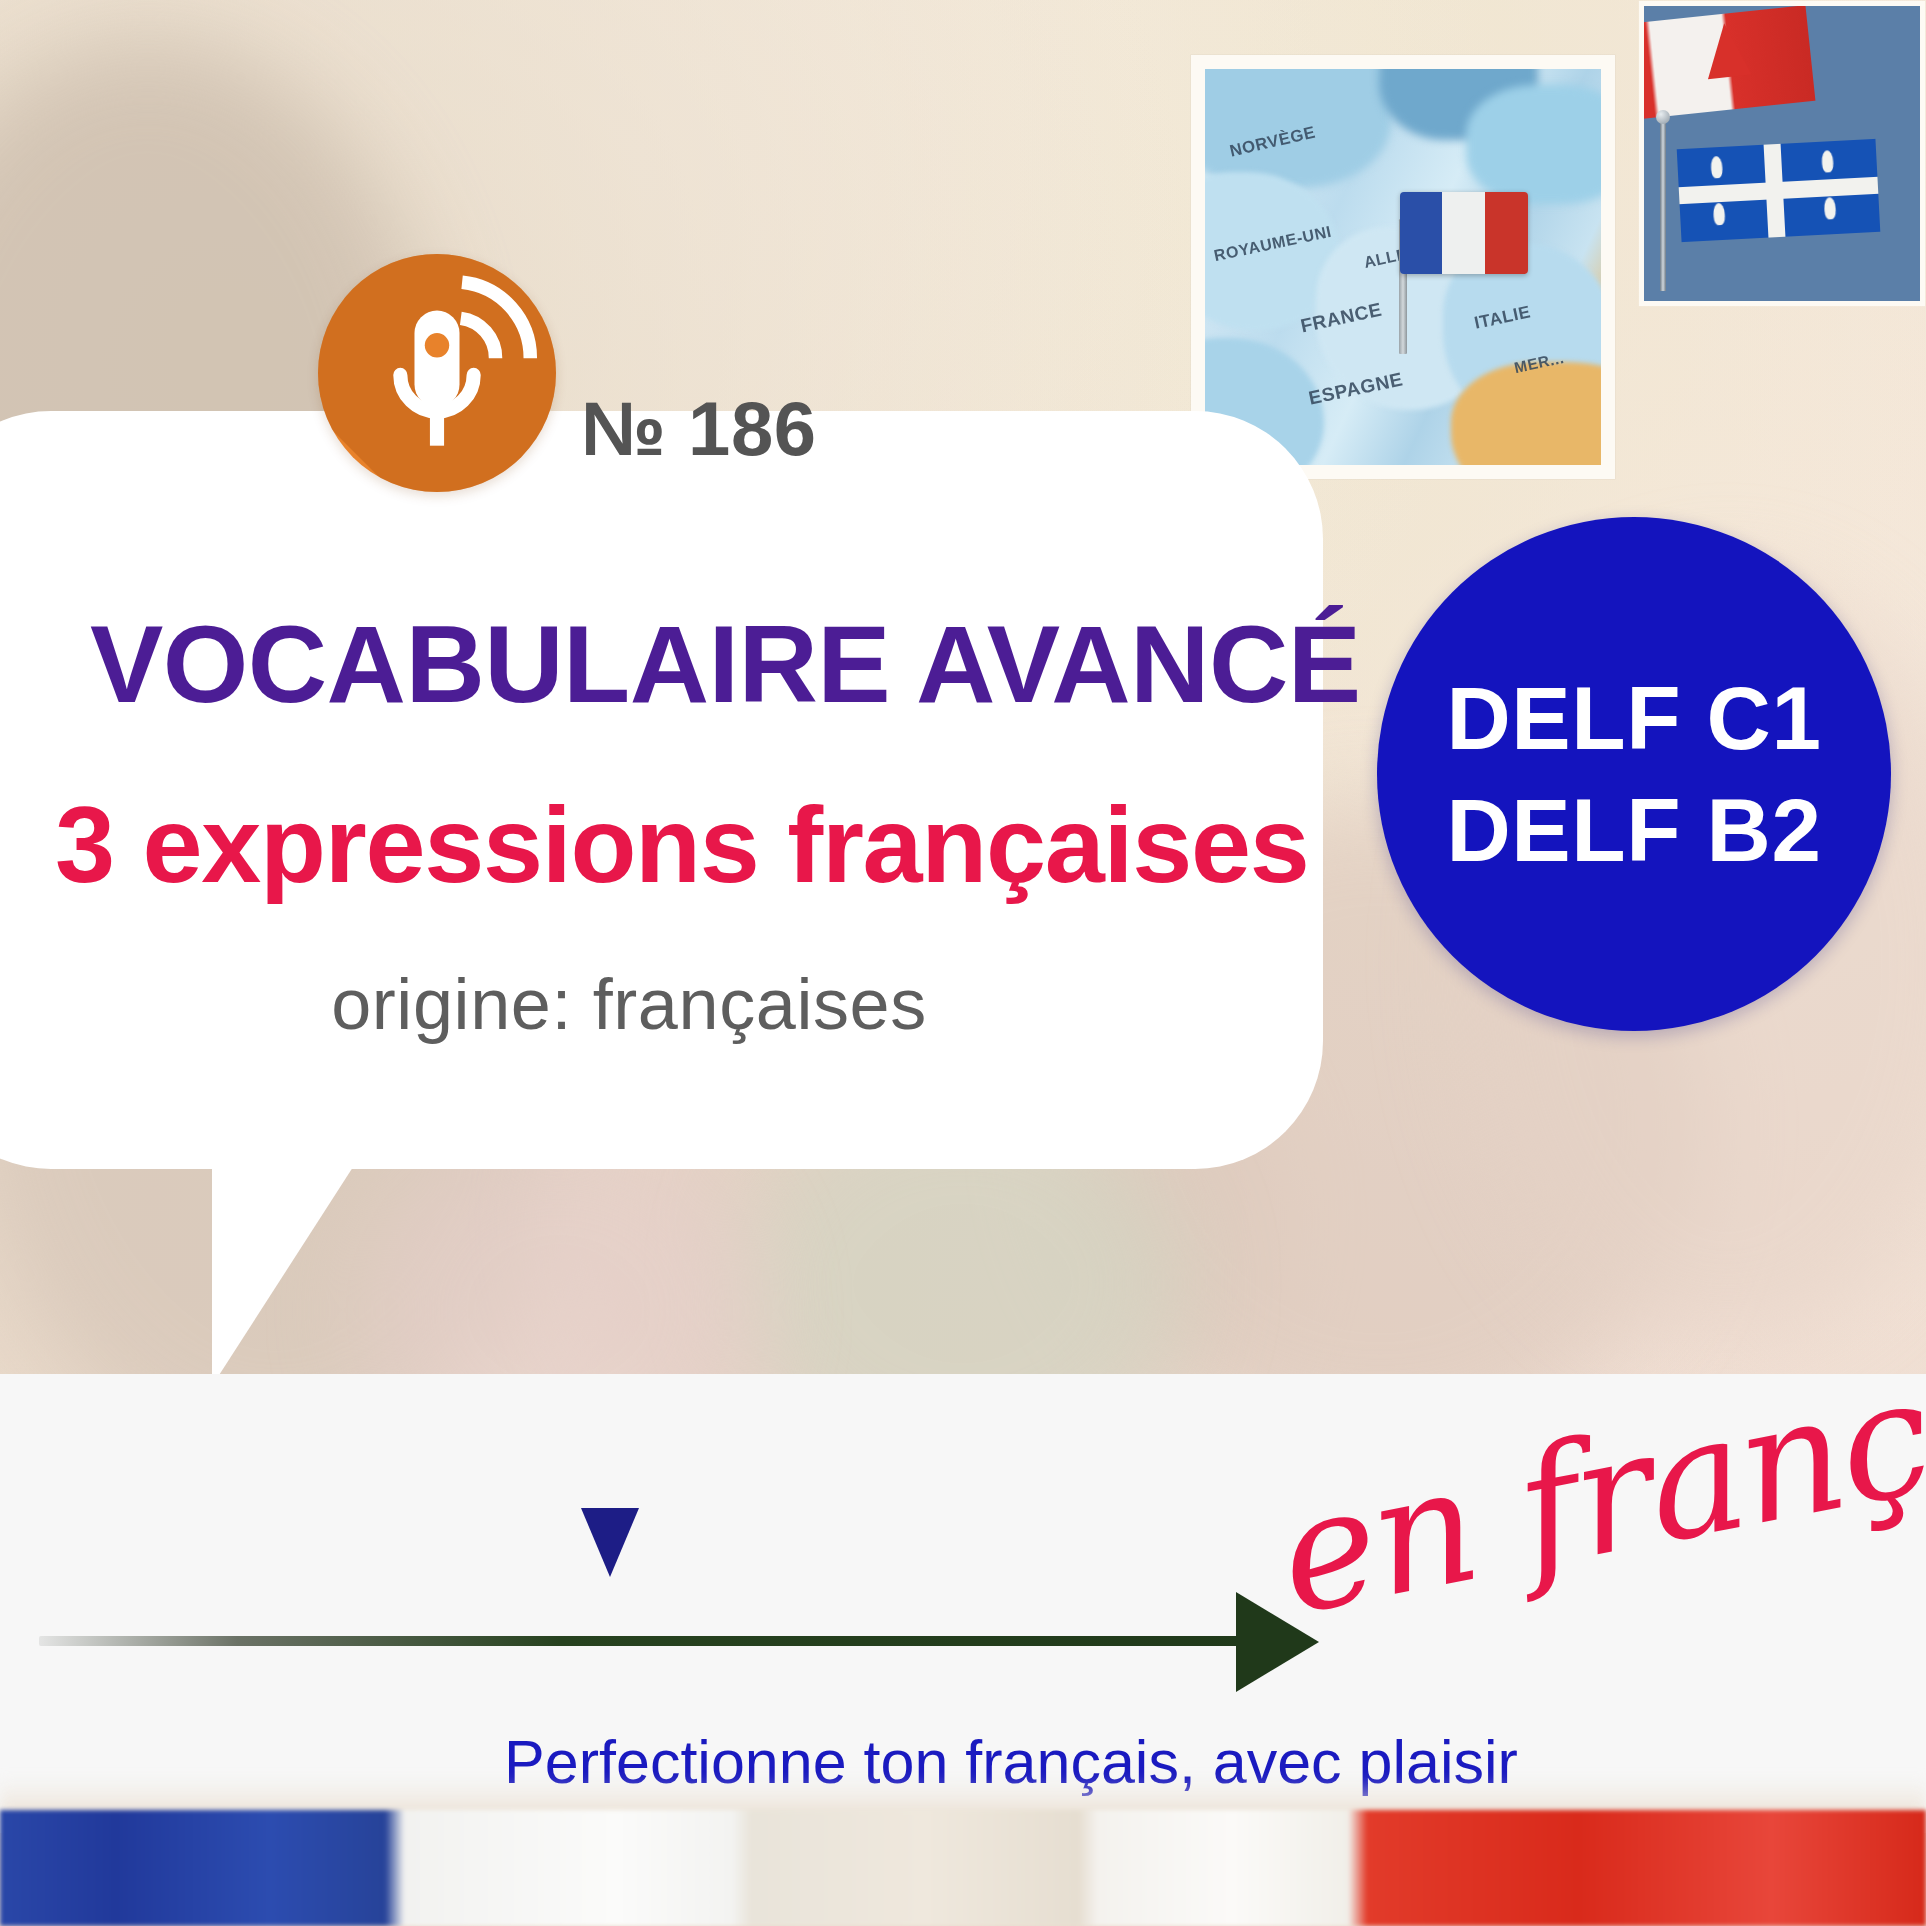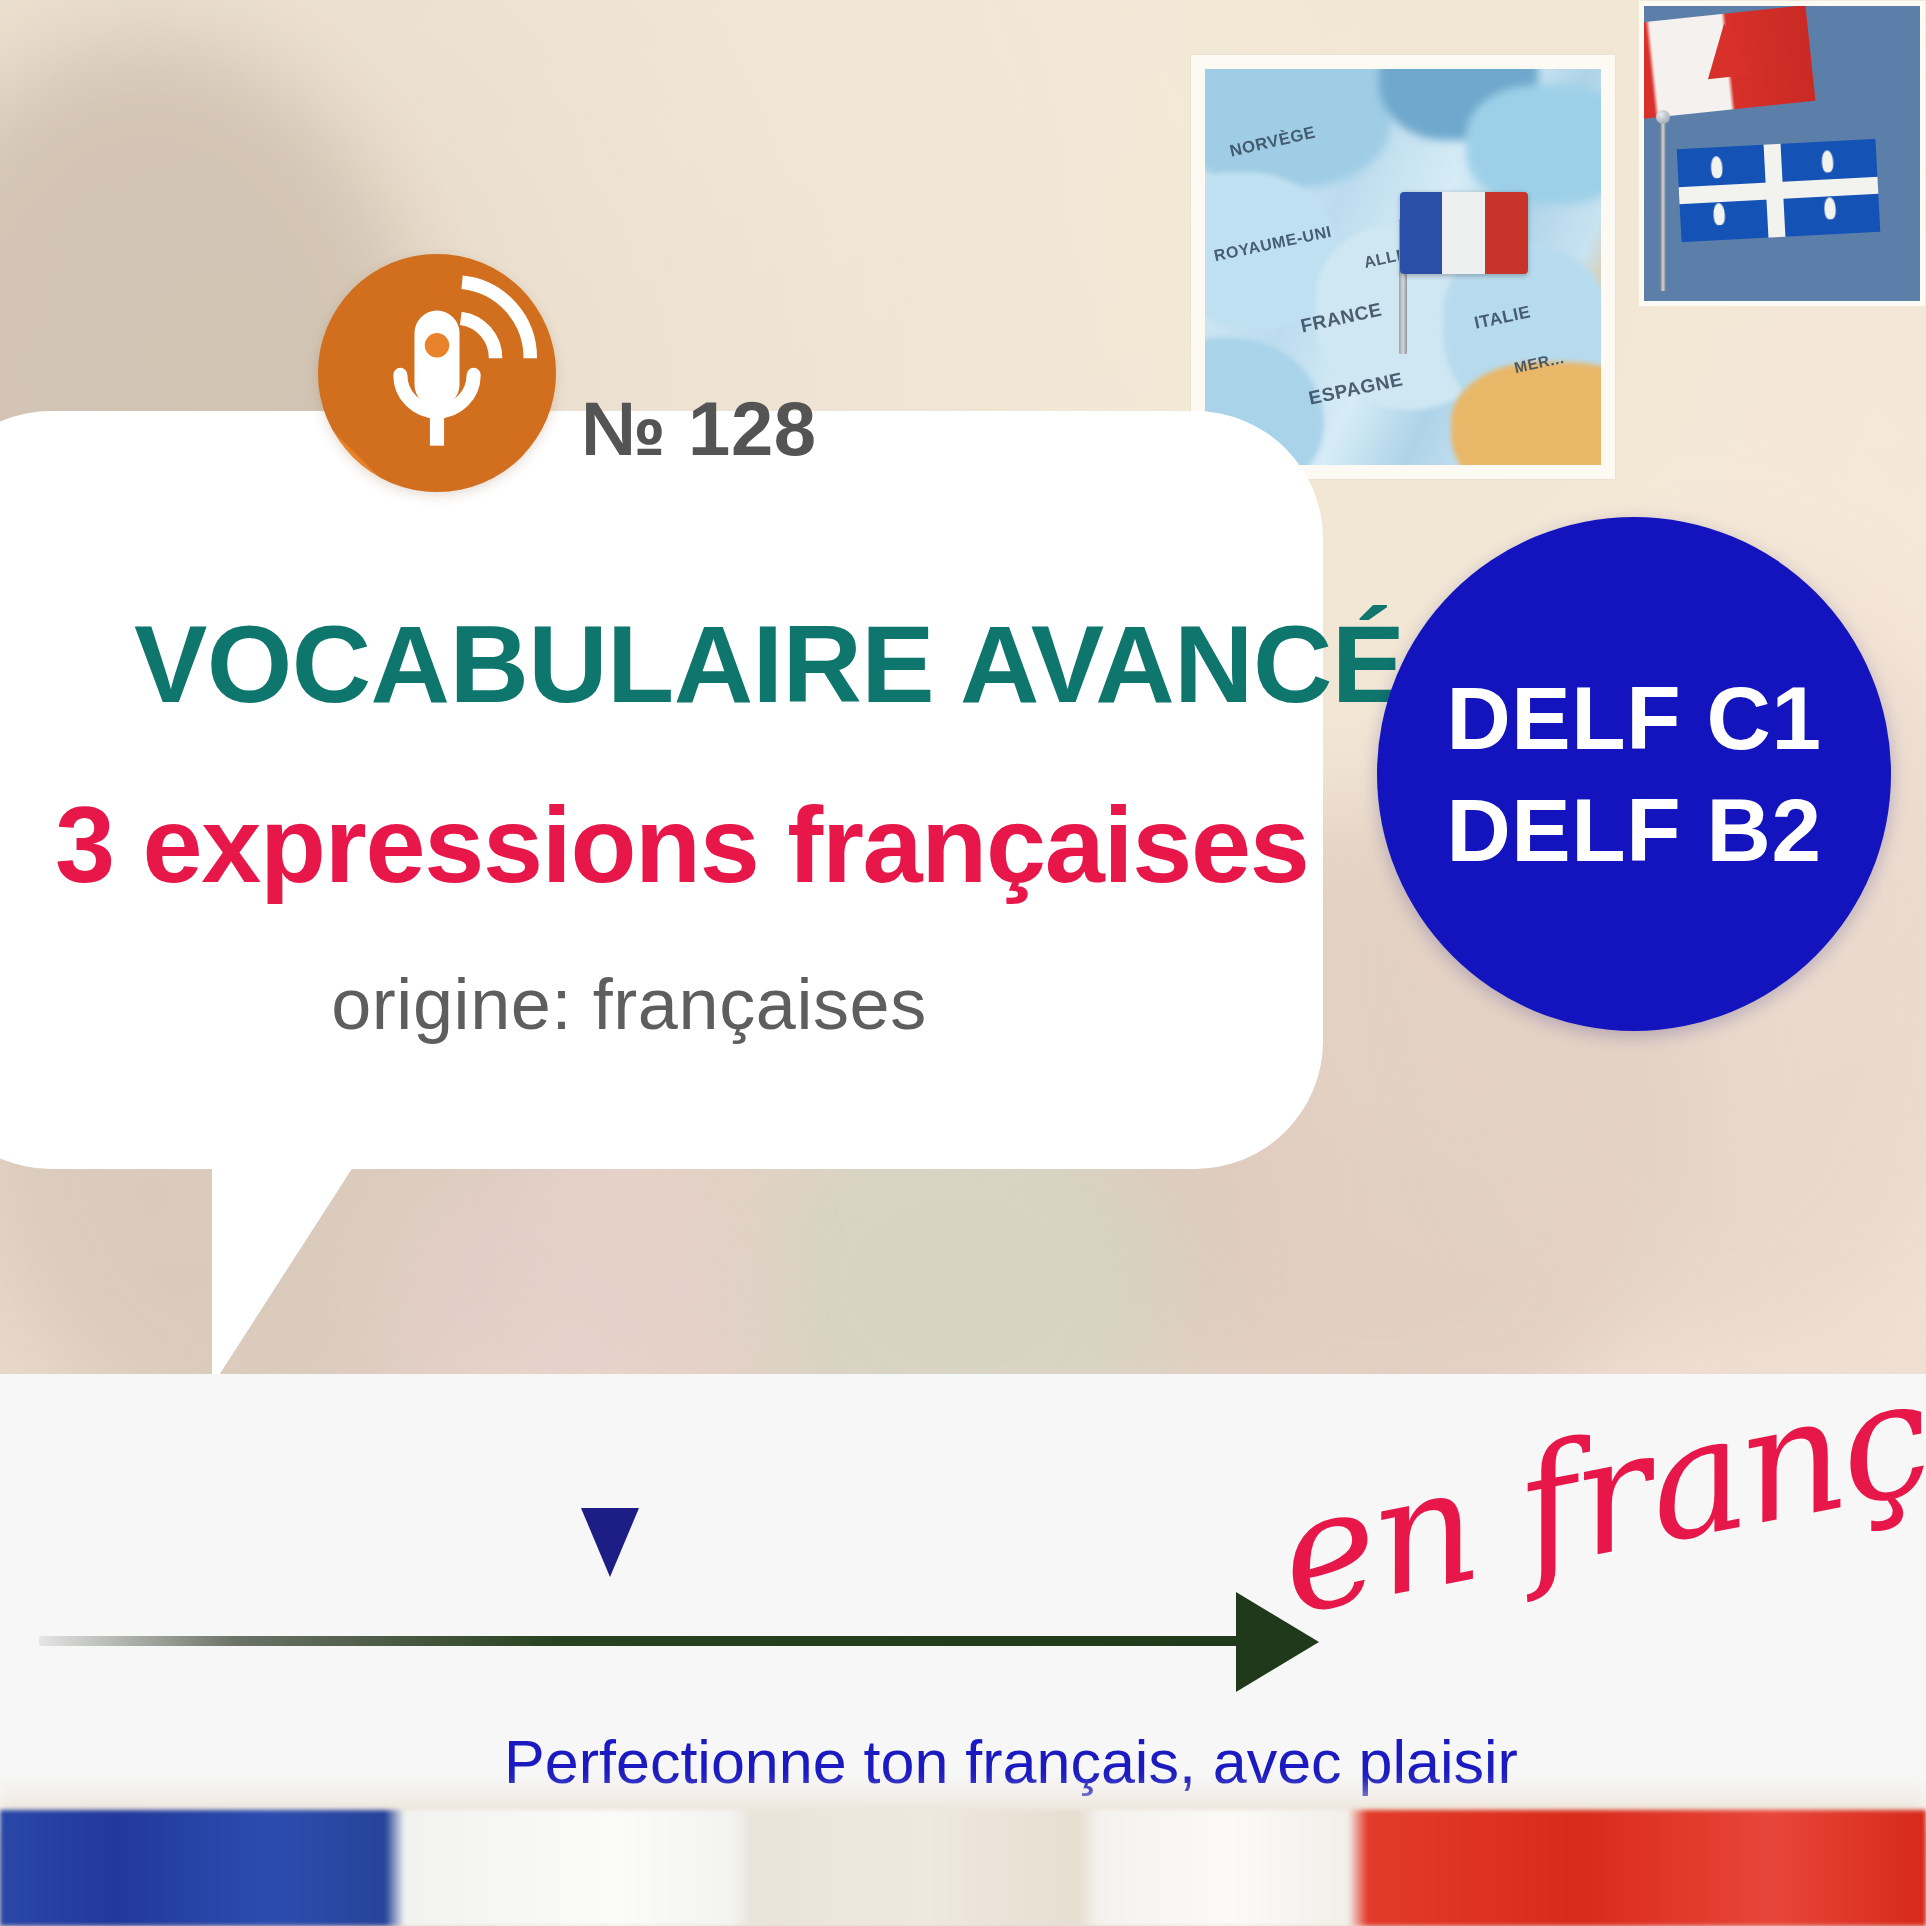--- a/index.html
+++ b/index.html
@@ -141,24 +141,23 @@
   .episode-number{
     position:absolute;left:581px;top:385px;
     font-size:76px;font-weight:700;color:#545454;
     letter-spacing:0.6px;font-family:"Liberation Sans",sans-serif;
     white-space:nowrap;
   }
 
   
   .title-main{
     position:absolute;left:90px;top:600px;width:1246px;
-    font-size:110px;font-weight:700;color:#0f766e;
+    font-size:110px;font-weight:700;color:#4c1d95;
     letter-spacing:-0.6px;font-family:"Liberation Sans",sans-serif;
     white-space:nowrap;
-    margin-left:44px;
   }
   .title-sub{
     position:absolute;left:55px;top:782px;width:1284px;
     font-size:108px;font-weight:700;color:#E8174A;
     letter-spacing:-1.3px;font-family:"Liberation Sans",sans-serif;
     white-space:nowrap;
   }
   .title-origin{
     position:absolute;left:0px;top:963px;width:1258px;text-align:center;
     font-size:72px;font-weight:400;color:#5e5e5e;
@@ -279,21 +278,21 @@
     <svg viewBox="0 0 370 370" width="238" height="238" style="position:absolute;left:0;top:0;">
       <rect x="150" y="88" width="70" height="150" rx="35" fill="#ffffff"></rect>
       <circle cx="185" cy="142" r="19" fill="#E8822B"></circle>
       <path d="M128 188 a57 57 0 0 0 114 0" fill="none" stroke="#ffffff" stroke-width="22" stroke-linecap="round"></path>
       <rect x="174" y="236" width="22" height="62" fill="#ffffff"></rect>
       <path d="M222 100 a62 62 0 0 1 54 62" fill="none" stroke="#ffffff" stroke-width="21" stroke-linecap="butt"></path>
       <path d="M224 44 a118 118 0 0 1 106 118" fill="none" stroke="#ffffff" stroke-width="21" stroke-linecap="butt"></path>
     </svg>
   </div>
 
-  <div class="episode-number">№ 128</div>
+  <div class="episode-number">№ 186</div>
 
   <div class="title-main">VOCABULAIRE AVANCÉ</div>
   <div class="title-sub">3 expressions françaises</div>
   <div class="title-origin">origine: françaises</div>
 
   <div class="exam-badge">
     <div class="exam-line">DELF C1</div>
     <div class="exam-line">DELF B2</div>
   </div>
 

